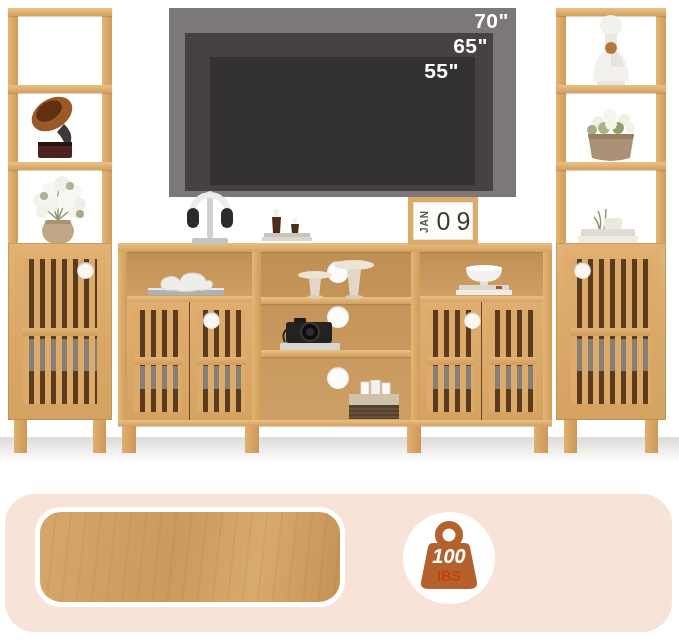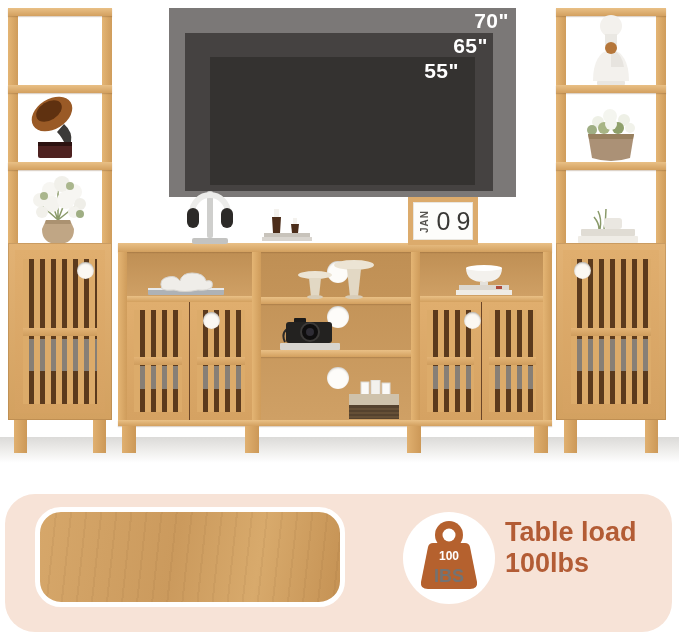--- a/index.html
+++ b/index.html
@@ -42,22 +42,22 @@
 
   
   .banner{position:absolute;left:5px;top:494px;width:667px;height:138px;border-radius:30px;background:#f7e3d7;}
   .sample{position:absolute;left:30px;top:13px;width:300px;height:90px;border-radius:26px;border:5px solid #ffffff;
           background:
             repeating-linear-gradient(96deg,rgba(110,70,30,.07) 0 2px,rgba(0,0,0,0) 2px 15px),
             linear-gradient(100deg,#d6a76a,#cb9a5d 45%,#d8aa6c 72%,#c59254);}
   .sample-label{position:absolute;left:25px;top:102px;width:310px;text-align:center;
                 font-size:27px;font-weight:bold;color:#a33a18;}
   .badge{position:absolute;left:398px;top:18px;width:92px;height:92px;border-radius:50%;background:#ffffff;}
-  .badge-num{position:absolute;left:0;width:92px;top:34px;text-align:center;color:#ffffff;font-weight:bold;font-size:12px;line-height:20px;}
-  .badge-unit{position:absolute;left:0;width:92px;top:55px;text-align:center;color:#737373;font-weight:bold;font-size:18px;line-height:18px;}
+  .badge-num{position:absolute;left:0;width:92px;top:34px;text-align:center;color:#ffffff;font-weight:bold;font-size:20px;line-height:20px;font-style:italic;}
+  .badge-unit{position:absolute;left:0;width:92px;top:55px;text-align:center;color:#c2410c;font-weight:bold;font-size:14px;line-height:18px;}
   .load-text{position:absolute;left:500px;top:23px;font-size:27px;font-weight:bold;color:#b35c35;line-height:31px;}
 
   
   .calendar{position:absolute;left:408px;top:197px;width:70px;height:48px;border:5px solid #dcab6c;background:#fdfdfb;
             box-shadow:inset 0 0 0 1px #e9e6df;display:flex;align-items:center;justify-content:center;box-sizing:border-box;}
   .cal-month{transform:rotate(-90deg);font-size:10px;color:#55534f;letter-spacing:1px;font-weight:bold;margin-right:-2px;}
   .cal-digit{font-size:25px;color:#3a3936;margin:0 3px;font-family:"Liberation Sans",sans-serif;}
 </style>
 </head>
 <body>
@@ -310,19 +310,15 @@
     <div class="badge">
       <svg style="position:absolute;left:4px;top:4px;" width="84" height="84" viewBox="0 0 84 84">
         <circle cx="42" cy="19" r="14" fill="#b5612e"></circle>
         <circle cx="42" cy="19" r="6.5" fill="#ffffff"></circle>
         <path d="M26 27 L58 27 Q62 27 63 31 L70 66 Q71 73 63 73 L21 73 Q13 73 14 66 L21 31 Q22 27 26 27 Z" fill="#b5612e"></path>
       </svg>
       <span class="badge-num">100</span>
       <span class="badge-unit">IBS</span>
     </div>
 
-    <div class="load-text">
-      <div>Table load</div>
-      <div>100lbs</div>
-    </div>
   </div>
 
 </div>
 
 </body></html>

